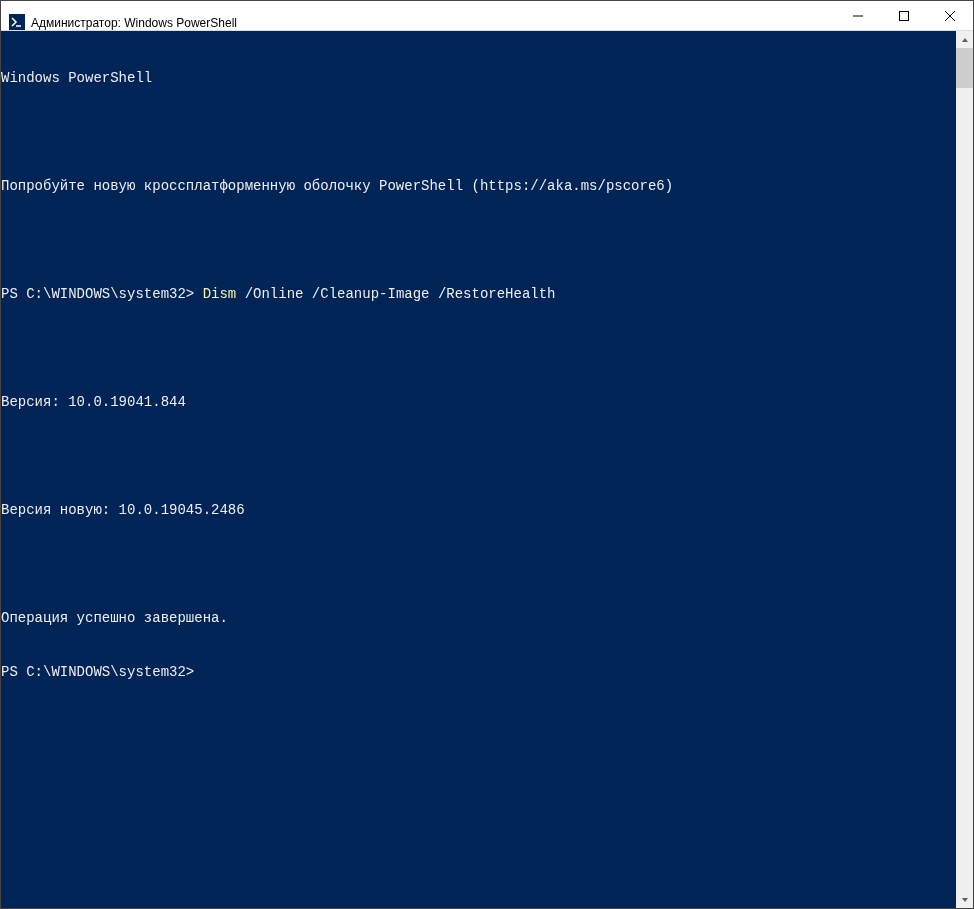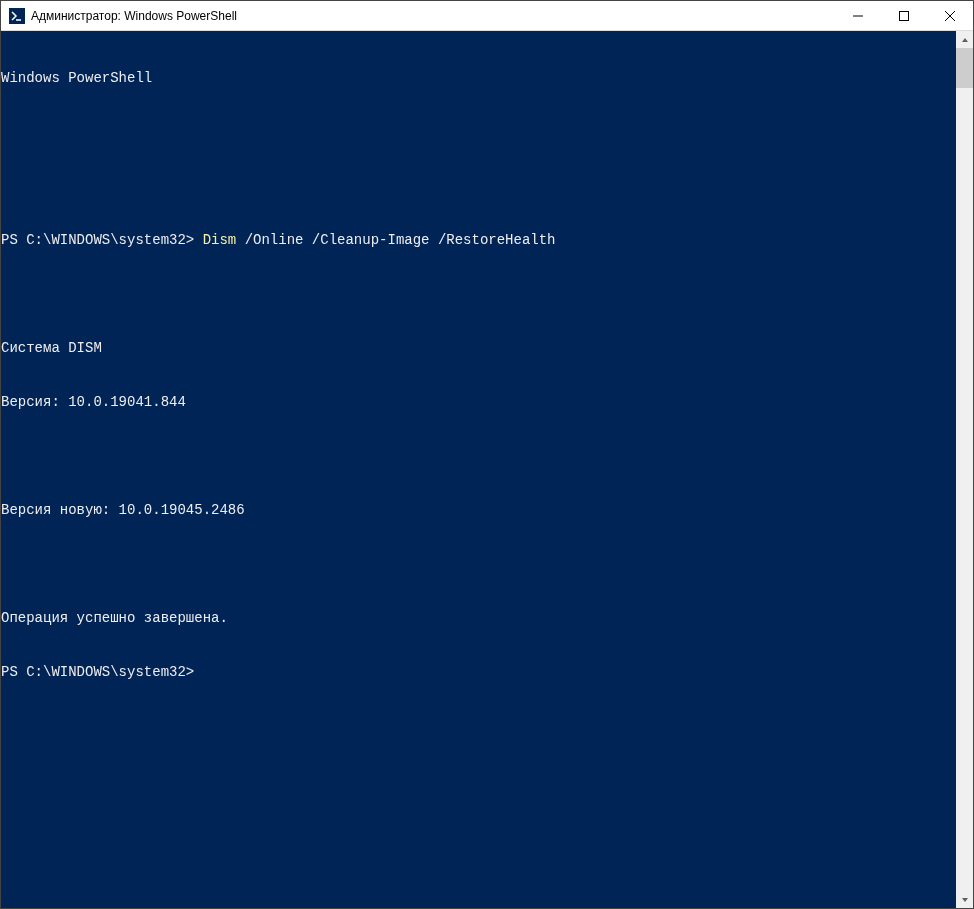--- a/index.html
+++ b/index.html
@@ -18,21 +18,21 @@
       width: 974px;
       height: 909px;
       display: flex;
       flex-direction: column;
       border: 1px solid #444;
     }
     .titlebar {
       height: 30px;
       background: #ffffff;
       display: flex;
-      align-items: center;
+      align-items: flex-end;
       border-bottom: 1px solid #ddd;
     }
     .titlebar-icon {
       width: 16px;
       height: 16px;
       margin-left: 8px;
       margin-right: 6px;
       background: #012456;
       display: flex;
       align-items: center;
@@ -154,24 +154,24 @@
             <line x1="10" y1="0" x2="0" y2="10" stroke="#000" stroke-width="1"></line>
           </svg>
       </button>
     </div>
   </div>
 
   <div class="terminal-wrap">
     <div class="terminal">
       <div class="line">Windows PowerShell</div>
       <div class="line"> </div>
+      <div class="line">Попробуйте новую кроссплатформенную оболочку PowerShell (https://aka.ms/pscore6)</div>
       <div class="line"> </div>
       <div class="line"><span>PS C:\WINDOWS\system32&gt; </span><span class="cmd-yellow">Dism</span><span> /Online /Cleanup-Image /RestoreHealth</span></div>
       <div class="line"> </div>
-      <div class="line">Cистема DISM</div>
       <div class="line">Версия: 10.0.19041.844</div>
       <div class="line"> </div>
       <div class="line">Версия новую: 10.0.19045.2486</div>
       <div class="line"> </div>
       <div class="line">Операция успешно завершена.</div>
       <div class="line">PS C:\WINDOWS\system32&gt;</div>
     </div>
 
     <div class="scrollbar">
       <button class="scroll-arrow">

